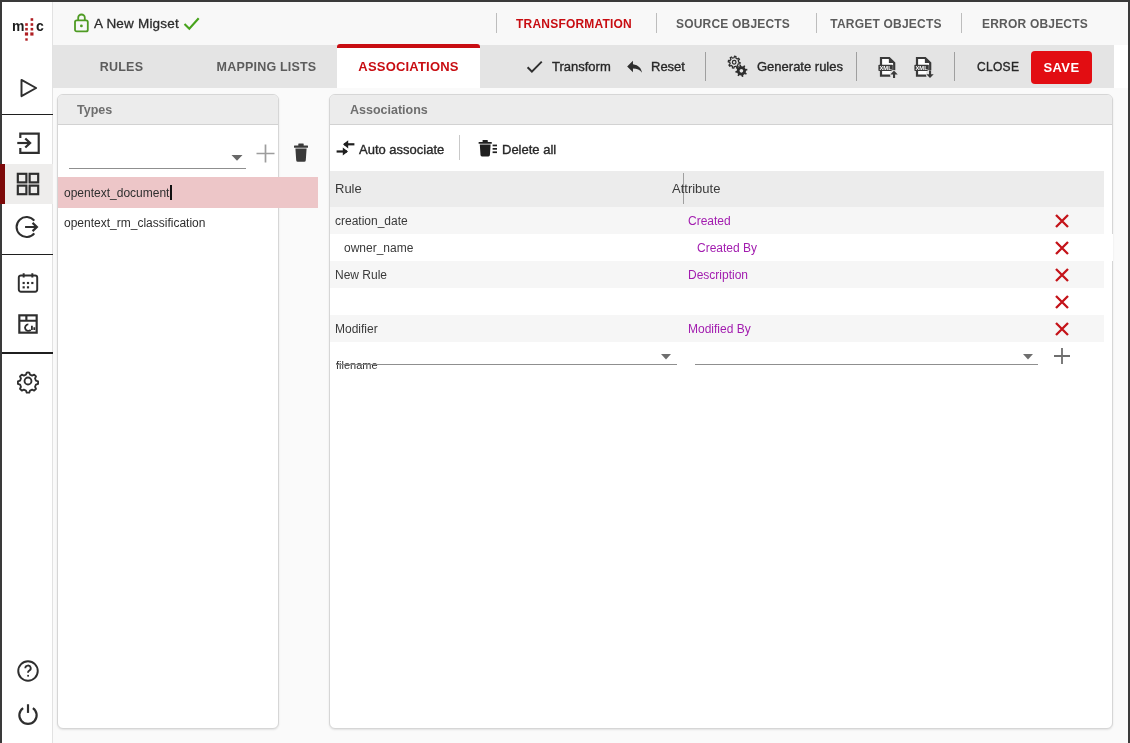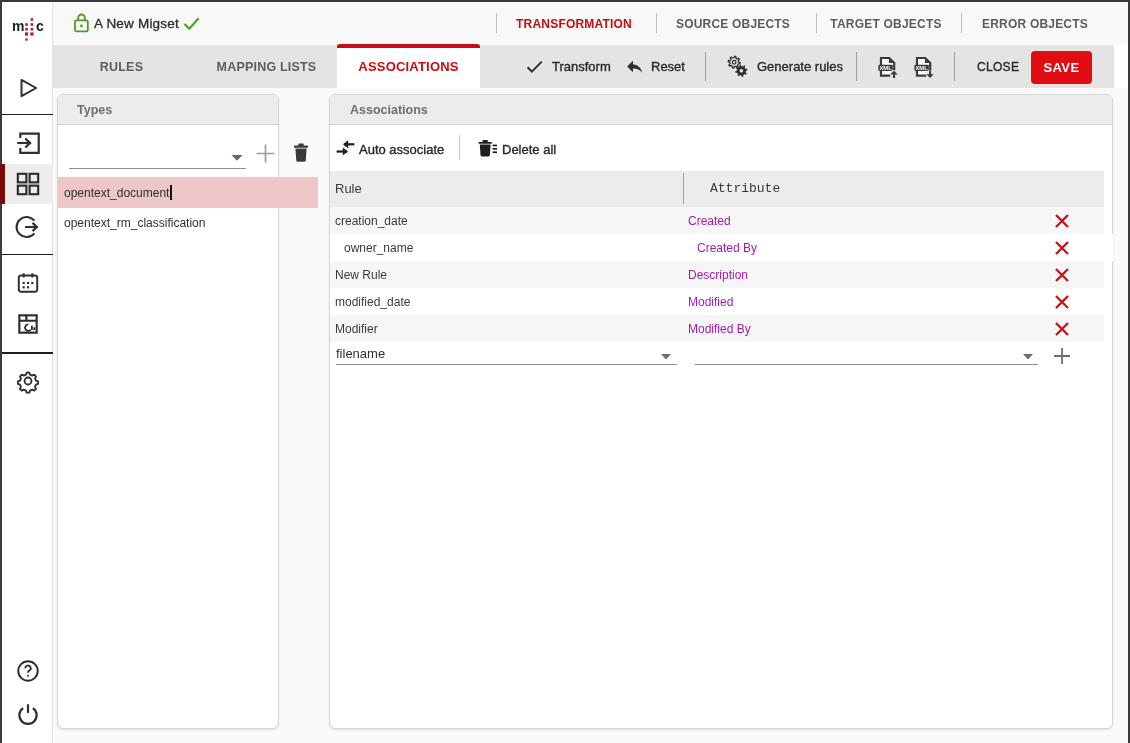--- a/index.html
+++ b/index.html
@@ -174,59 +174,55 @@
         <rect x="4.6" y="0.1" width="5.2" height="2.2" rx="0.4" fill="#1f1f1f"></rect>
         <rect x="14.6" y="4.6" width="4.4" height="1.7" fill="#1f1f1f"></rect>
         <rect x="14.6" y="8" width="4.4" height="1.7" fill="#1f1f1f"></rect>
         <rect x="14.6" y="11.4" width="4.4" height="1.7" fill="#1f1f1f"></rect>
       </svg>
     <span style="position:absolute;left:172px;top:47px;font-size:13px;color:#282828;-webkit-text-stroke:0.35px #282828;">Delete all</span>
 
     <div style="position:absolute;left:0;top:76px;width:774px;height:36px;background:#ececec;"></div>
     <span style="position:absolute;left:5px;top:86px;font-size:13px;color:#3a3a3a;">Rule</span>
     <div style="position:absolute;left:353px;top:78px;width:1px;height:31px;background:#9f9f9f;"></div>
-    <span style="position:absolute;left:380px;top:86px;font-size:13px;color:#3a3a3a;font-family:Liberation Mono, monospace;">Attribute</span>
+    <span style="position:absolute;left:342px;top:86px;font-size:13px;color:#3a3a3a;">Attribute</span>
 
     <div class="arow" style="top:112px;background:#f6f6f6;">
         <span class="c1">creation_date</span>
         <span class="c2">Created</span>
       </div>
     <div class="arow" style="top:139px;margin-left:9px;">
         <span class="c1">owner_name</span>
         <span class="c2">Created By</span>
       </div>
     <div class="arow" style="top:166px;background:#f6f6f6;">
         <span class="c1">New Rule</span>
         <span class="c2">Description</span>
       </div>
-    <div class="arow" style="top:193px;">
-        <span class="c1">modified_date</span>
-        <span class="c2">Modified</span>
-      </div>
     <div class="arow" style="top:220px;background:#f6f6f6;">
         <span class="c1">Modifier</span>
         <span class="c2">Modified By</span>
       </div>
     <svg class="xmark" style="top:118px;" width="16" height="16">
         <path d="M2 2 L14 14 M14 2 L2 14" stroke="#c41319" stroke-width="2.3"></path>
       </svg>
     <svg class="xmark" style="top:145px;" width="16" height="16">
         <path d="M2 2 L14 14 M14 2 L2 14" stroke="#c41319" stroke-width="2.3"></path>
       </svg>
     <svg class="xmark" style="top:172px;" width="16" height="16">
         <path d="M2 2 L14 14 M14 2 L2 14" stroke="#c41319" stroke-width="2.3"></path>
       </svg>
     <svg class="xmark" style="top:199px;" width="16" height="16">
         <path d="M2 2 L14 14 M14 2 L2 14" stroke="#c41319" stroke-width="2.3"></path>
       </svg>
     <svg class="xmark" style="top:226px;" width="16" height="16">
         <path d="M2 2 L14 14 M14 2 L2 14" stroke="#c41319" stroke-width="2.3"></path>
       </svg>
 
-    <span style="position:absolute;left:6px;top:251px;font-size:13px;color:#2f2f2f;">filename</span>
+    <span style="position:absolute;left:6px;top:264px;font-size:11px;color:#2f2f2f;">filename</span>
     <div style="position:absolute;left:6px;top:269px;width:341px;height:1px;background:#8f8f8f;"></div>
     <svg style="position:absolute;left:326px;top:256px;" width="20" height="12">
         <path d="M5 3 L10 8.5 L15 3 Z" fill="#6e6e6e"></path>
       </svg>
     <div style="position:absolute;left:365px;top:269px;width:343px;height:1px;background:#8f8f8f;"></div>
     <svg style="position:absolute;left:688px;top:256px;" width="20" height="12">
         <path d="M5 3 L10 8.5 L15 3 Z" fill="#6e6e6e"></path>
       </svg>
     <svg style="position:absolute;left:722px;top:251px;" width="20" height="20">
         <path d="M10 2 V18 M2 10 H18" stroke="#6e6e6e" stroke-width="1.8" fill="none"></path>

